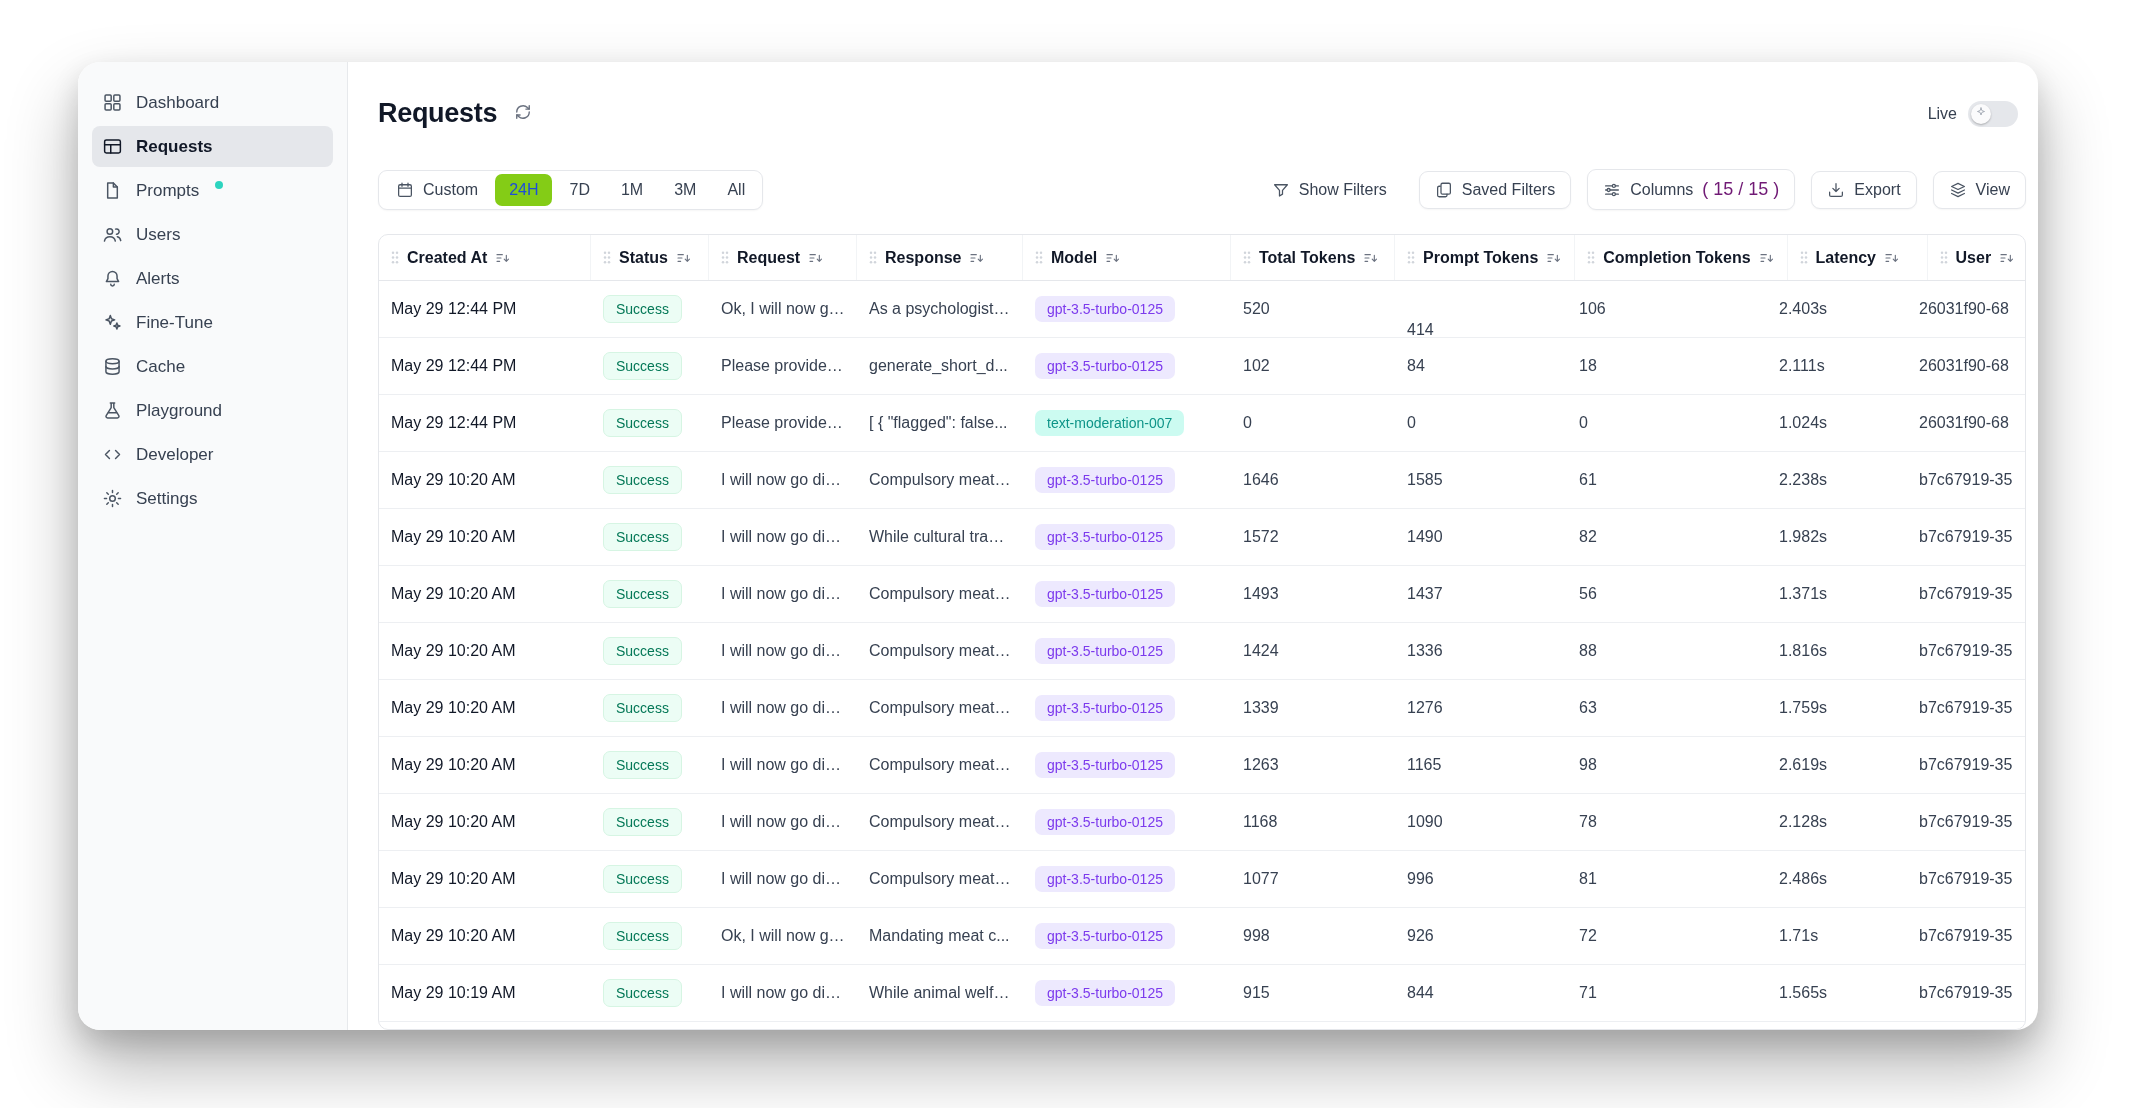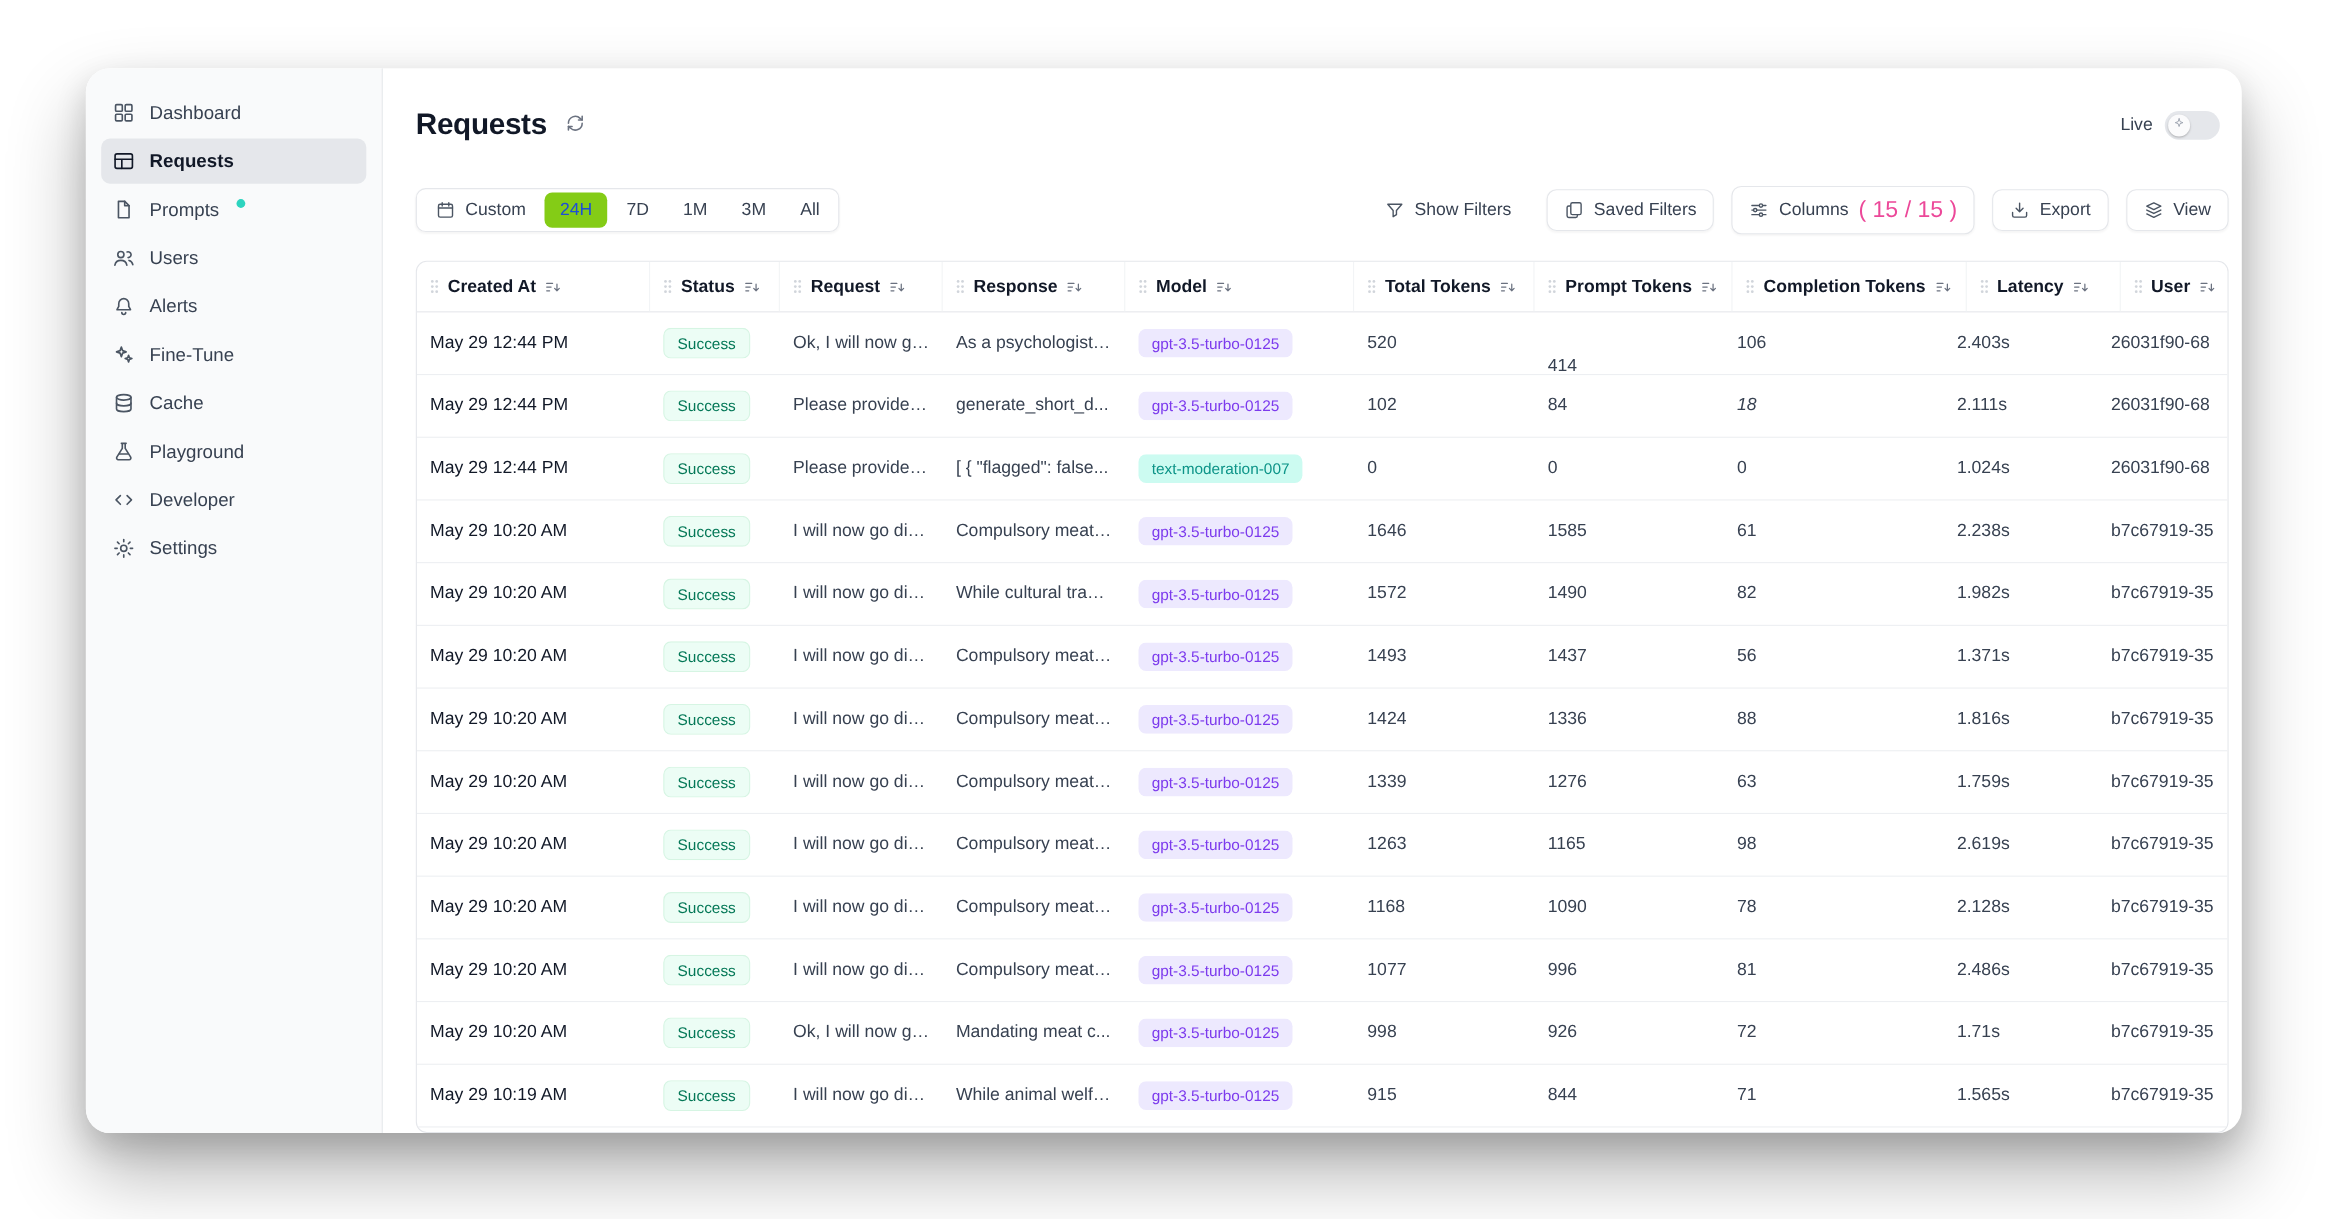--- a/index.html
+++ b/index.html
@@ -34,21 +34,21 @@
   .toolbar { margin-top:40px; display:flex; align-items:center; justify-content:space-between; }
   .range-group { display:flex; align-items:center; gap:3px; background:#fff; border:1px solid #e5e7eb; border-radius:9px; padding:3px; box-shadow:0 1px 2px rgba(0,0,0,.04); }
   .custom-btn { display:flex; align-items:center; gap:9px; padding:7px 14px; font-size:16px; color:#374151; background:none; border:none; border-radius:7px; cursor:pointer; font-family:inherit; }
   .custom-btn .icn { color:#4b5563; display:flex; }
   .range-tab { padding:7px 14px; font-size:16px; color:#374151; background:none; border:none; border-radius:7px; cursor:pointer; font-family:inherit; }
   .range-tab.active { background:#84cc16; color:#1d4ed8; font-weight:500; }
   .tb-group { display:flex; align-items:center; gap:16px; }
   .tb-btn { display:flex; align-items:center; gap:9px; padding:9px 15px; font-size:16px; font-weight:500; color:#374151; background:#fff; border:1px solid #e5e7eb; border-radius:9px; box-shadow:0 1px 2px rgba(0,0,0,.04); cursor:pointer; white-space:nowrap; font-family:inherit; }
   .tb-btn .icn { color:#4b5563; display:flex; }
   .tb-btn.ghost { border-color:transparent; box-shadow:none; }
-  .tb-count { color:#ec4899; font-weight:400; font-size:21px; }
+  .tb-count { color:#701a75; font-weight:400; font-size:18px; }
   
   .table-wrap { margin-top:24px; flex:1; min-height:0; border:1px solid #e5e7eb; border-radius:10px; background:#fff; overflow:hidden; }
   .thead { display:flex; height:46px; border-bottom:1px solid #e5e7eb; }
   .th { flex:none; display:flex; align-items:center; gap:8px; padding:0 12px; font-size:16px; font-weight:600; color:#111827; white-space:nowrap; border-right:1px solid #f2f4f6; cursor:pointer; }
   .th .drag { display:flex; flex:none; }
   .sort-icn { color:#6b7280; display:flex; flex:none; }
   .tr { display:flex; height:57px; align-items:center; border-bottom:1px solid #edeff2; cursor:pointer; }
   .td { flex:none; padding:0 12px; font-size:16px; color:#374151; white-space:nowrap; overflow:hidden; text-overflow:ellipsis; }
   .td-strong { color:#111827; font-weight:500; }
   .badge { display:inline-block; padding:5px 12px; border-radius:7px; font-size:14px; font-weight:500; }
@@ -462,21 +462,21 @@
             <div class="td" style="flex: 0 0 150px;">26031f90-68</div>
           </div>
           <div class="tr">
             <div class="td td-strong" style="flex: 0 0 212px;">May 29 12:44 PM</div>
             <div class="td" style="flex: 0 0 118px;"><span class="badge success">Success</span></div>
             <div class="td" style="flex: 0 0 148px;">Please provide a s...</div>
             <div class="td" style="flex: 0 0 166px;">generate_short_d...</div>
             <div class="td" style="flex: 0 0 208px;"><span class="badge model-purple">gpt-3.5-turbo-0125</span></div>
             <div class="td" style="flex: 0 0 164px;">102</div>
             <div class="td" style="flex: 0 0 172px;">84</div>
-            <div class="td" style="flex: 0 0 200px; font-style: italic;">18</div>
+            <div class="td" style="flex: 0 0 200px;">18</div>
             <div class="td" style="flex: 0 0 140px;">2.111s</div>
             <div class="td" style="flex: 0 0 150px;">26031f90-68</div>
           </div>
           <div class="tr">
             <div class="td td-strong" style="flex: 0 0 212px;">May 29 12:44 PM</div>
             <div class="td" style="flex: 0 0 118px;"><span class="badge success">Success</span></div>
             <div class="td" style="flex: 0 0 148px;">Please provide a s...</div>
             <div class="td" style="flex: 0 0 166px;">[ { "flagged": false...</div>
             <div class="td" style="flex: 0 0 208px;"><span class="badge model-teal">text-moderation-007</span></div>
             <div class="td" style="flex: 0 0 164px;">0</div>

